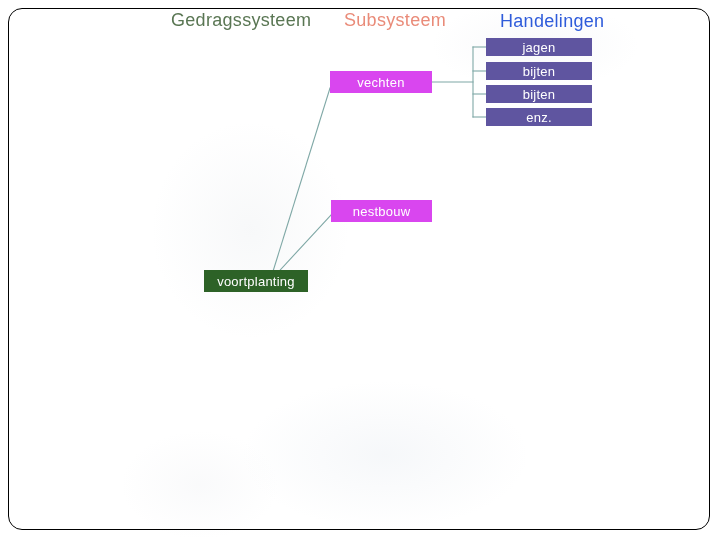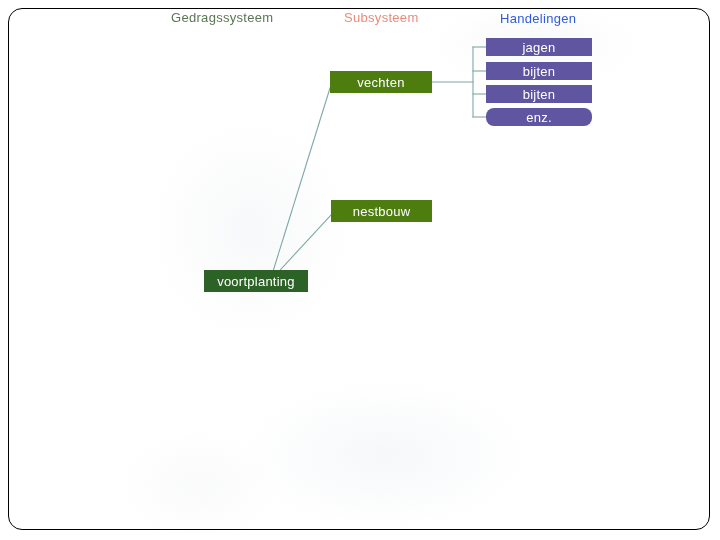--- a/index.html
+++ b/index.html
@@ -40,21 +40,21 @@
   #diagram-canvas {
     position: absolute;
     left: 0;
     top: 0;
     width: 720px;
     height: 540px;
   }
 
   .column-header {
     position: absolute;
-    font-size: 13px;
+    font-size: 18px;
     letter-spacing: 0.3px;
     white-space: nowrap;
     opacity: 0.92;
   }
   #header-gedragssysteem {
     left: 171px;
     top: 10px;
     color: #4c6b45;
   }
   #header-subsysteem {
@@ -78,21 +78,21 @@
     color: #ffffff;
     font-size: 13px;
     letter-spacing: 0.25px;
     white-space: nowrap;
   }
   .node-box.green {
     background: #2d6227;
     margin-left: 39px;
   }
   .node-box.red {
-    background: #4d7c0f;
+    background: #d946ef;
   }
   .node-box.purple {
     background: #5f55a0;
   }
 
   
   #node-voortplanting {
     left: 165px;
     top: 270px;
     width: 104px;
@@ -130,21 +130,20 @@
     left: 486px;
     top: 85px;
     width: 106px;
     height: 18px;
   }
   #node-enz {
     left: 486px;
     top: 108px;
     width: 106px;
     height: 18px;
-    border-radius: 8px;
   }
 
   .connector-layer {
     position: absolute;
     left: 0;
     top: 0;
     width: 720px;
     height: 540px;
     pointer-events: none;
   }

